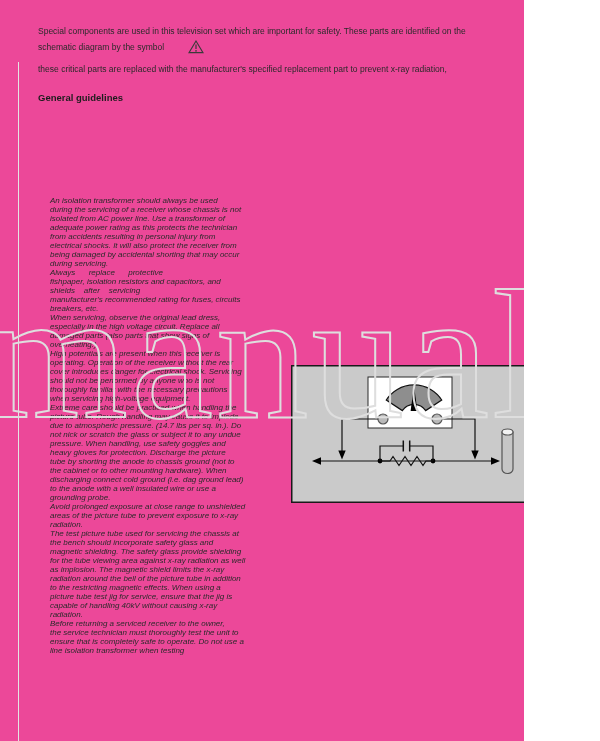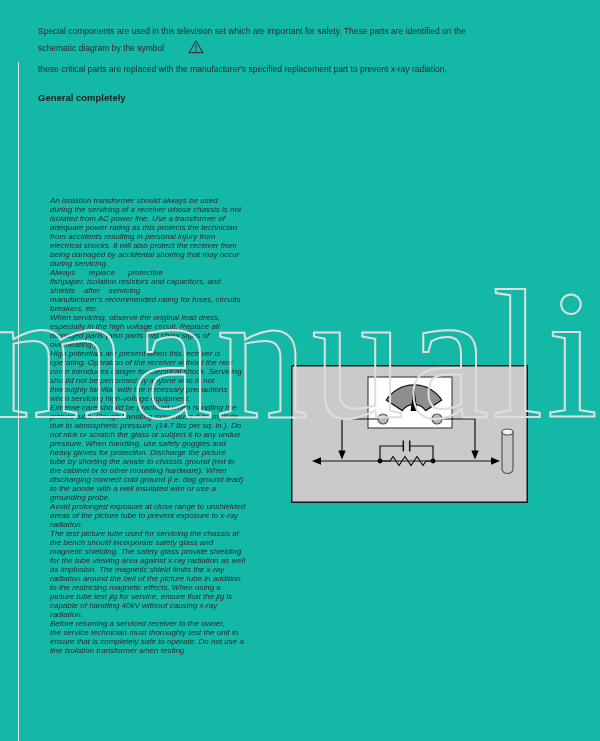--- a/index.html
+++ b/index.html
@@ -1,23 +1,23 @@
 <!DOCTYPE html>
 <html><head>
 <meta charset="utf-8">
 <style>
   html,body{margin:0;padding:0;background:#ffffff;}
   #page{
-    position:relative;width:600px;height:741px;background:#14b8a6;
+    position:relative;width:524px;height:741px;background:#ec4899;
     font-family:"Liberation Sans","DejaVu Sans",sans-serif;color:#222;
     overflow:hidden;
   }
   .edge-line{position:absolute;left:18px;top:62px;width:1px;height:679px;background:#e4e4e4;}
   .top-line{position:absolute;left:38px;width:540px;font-size:8.5px;line-height:11px;color:#2a2a2a;white-space:nowrap;}
-  #tl1{top:26px;} #tl2{top:42px;display:flex;align-items:center;} #tl3{top:64px;} #tl4{top:67px;}
+  #tl1{top:26px;} #tl2{top:42px;display:flex;align-items:flex-start;} #tl3{top:64px;} #tl4{top:67px;}
   .warn-icon{margin-left:24px;margin-top:-2px;}
   .heading{position:absolute;left:38px;top:92px;font-size:9.5px;font-weight:bold;color:#1d1d1d;}
   .body-col{position:absolute;left:50px;top:196px;width:250px;font-size:8px;color:#2a2a2a;}
   .para{white-space:pre-wrap;line-height:9px;font-style:italic;}
   .diagram{position:absolute;left:291px;top:365px;}
   .watermark{
     position:absolute;left:-16px;top:262px;width:700px;height:210px;
     font-family:"Liberation Serif","DejaVu Serif",serif;
     font-size:185px;line-height:185px;letter-spacing:3px;
     color:transparent;-webkit-text-stroke:2px #dedede;
@@ -37,21 +37,21 @@
     <span>schematic diagram by the symbol</span>
     <svg class="warn-icon" width="16" height="14" viewBox="0 0 16 14">
       <polygon points="8,1 15,12.6 1,12.6" fill="none" stroke="#3a3a3a" stroke-width="1.1"></polygon>
       <line x1="8" y1="4.6" x2="8" y2="9" stroke="#3a3a3a" stroke-width="1.2"></line>
       <circle cx="8" cy="10.9" r="0.8" fill="#3a3a3a"></circle>
     </svg>
   </div>
 
   <div id="tl3" class="top-line">these critical parts are replaced with the manufacturer's specified replacement part to prevent x-ray radiation,</div>
 
-  <div class="heading">General completely</div>
+  <div class="heading">General guidelines</div>
 
   <div class="body-col">
       <div class="para">An isolation transformer should always be used
 during the servicing of a receiver whose chassis is not
 isolated from AC power line. Use a transformer of
 adequate power rating as this protects the technician
 from accidents resulting in personal injury from
 electrical shocks. It will also protect the receiver from
 being damaged by accidental shorting that may occur
 during servicing.</div>

